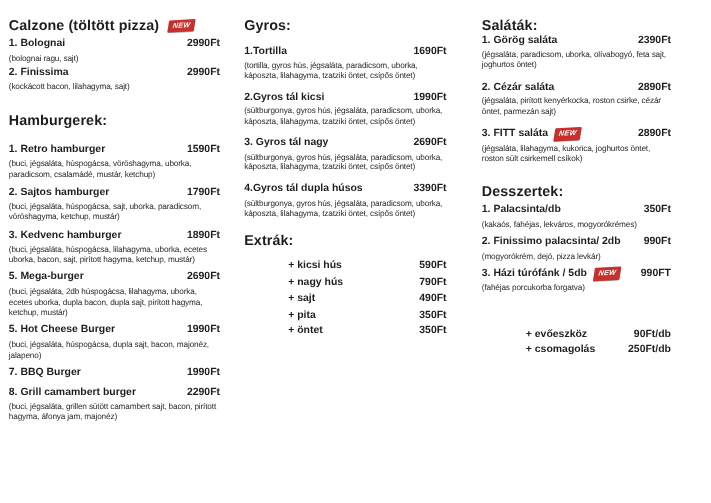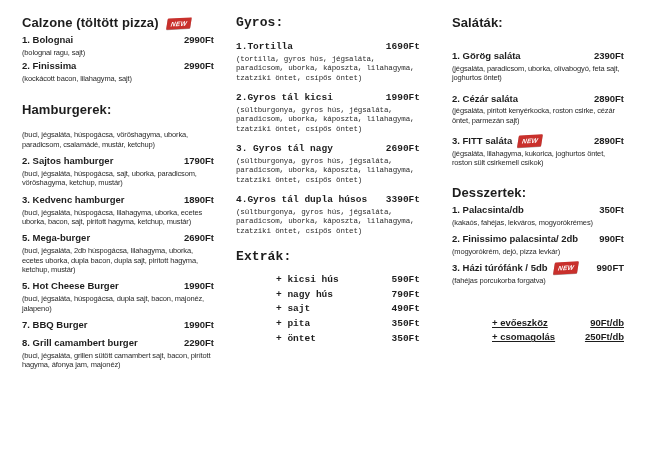--- a/index.html
+++ b/index.html
@@ -13,26 +13,26 @@
   html,body{background:#fff;}
   body{
     font-family:"Liberation Sans","DejaVu Sans",sans-serif;
     color:var(--text);
   }
   .page{
     position:relative;
     width:646px;height:457px;
     background:var(--background);
     overflow:hidden;
-    padding:16px 0 0 22px;
+    padding:16px 0 0 8px;
   }
   .columns{display:flex;align-items:flex-start;}
   .column{flex:0 0 auto;}
   .col-0{width:192px;margin-right:22px;}
-  .col-1{width:184px;margin-right:32px;font-family:Liberation Mono, monospace;}
+  .col-1{width:184px;margin-right:32px;}
   .col-2{width:172px;}
   .section{margin-bottom:18px;}
   .section-header{display:flex;align-items:center;margin-bottom:6px;}
   .section-title{
     font-size:13px;font-weight:700;letter-spacing:.1px;line-height:1.15;
   }
   .new-badge{
     display:inline-block;
     background:var(--badge-bg);color:var(--badge-text);
     font-size:6.5px;font-weight:700;font-style:italic;
@@ -59,26 +59,26 @@
   
   .col-0 .section-0{margin-bottom:20px;}
   .col-0 .section-0 .item{margin-bottom:3px;}
   .col-0 .section-0 .section-header{margin-bottom:3px;}
   .col-0 .section-1 .section-header{margin-bottom:12px;}
   .col-0 .section-1 .item{margin-bottom:6px;}
   .col-1 .section-0{margin-bottom:14px;}
   .col-1 .section-0 .section-header{margin-bottom:10px;}
   .col-1 .section-0 .item{margin-bottom:9px;}
   .col-1 .section-1 .section-header{margin-bottom:8px;}
-  .col-2 .section-0 .section-header{margin-bottom:19px;}
+  .col-2 .section-0 .section-header{margin-bottom:0;}
   .col-2 .section-0 .item{margin-bottom:10px;}
   .col-2 .section-1{margin-top:14px;}
   .col-2 .section-1 .section-header{margin-bottom:3px;}
   .col-2 .section-1 .item{margin-bottom:6px;}
-  .col-2 .section-2{margin-top:30px;text-decoration:underline;}
+  .col-2 .section-2{margin-top:30px;}
 </style>
 </head>
 <body>
 
 <div class="page">
   <div class="columns" id="columns">
       <div class="column col-0">
         <section class="section section-0">
     <div class="section-header">
       <h2 class="section-title">Calzone (töltött pizza)</h2>
@@ -103,20 +103,25 @@
   </div>
           </div>
   </section>
         <section class="section section-1">
     <div class="section-header">
       <h2 class="section-title">Hamburgerek:</h2>
 
     </div>
     <div class="items">
             <div class="item">
+    <div class="item-row">
+      <span class="item-name">1. Retro hamburger</span>
+
+      <span class="item-price">1590Ft</span>
+    </div>
     <div class="item-desc">(buci, jégsaláta, húspogácsa, vöröshagyma, uborka, paradicsom, csalamádé, mustár, ketchup)</div>
   </div>
             <div class="item">
     <div class="item-row">
       <span class="item-name">2. Sajtos hamburger</span>
 
       <span class="item-price">1790Ft</span>
     </div>
     <div class="item-desc">(buci, jégsaláta, húspogácsa, sajt, uborka, paradicsom, vöröshagyma, ketchup, mustár)</div>
   </div>

